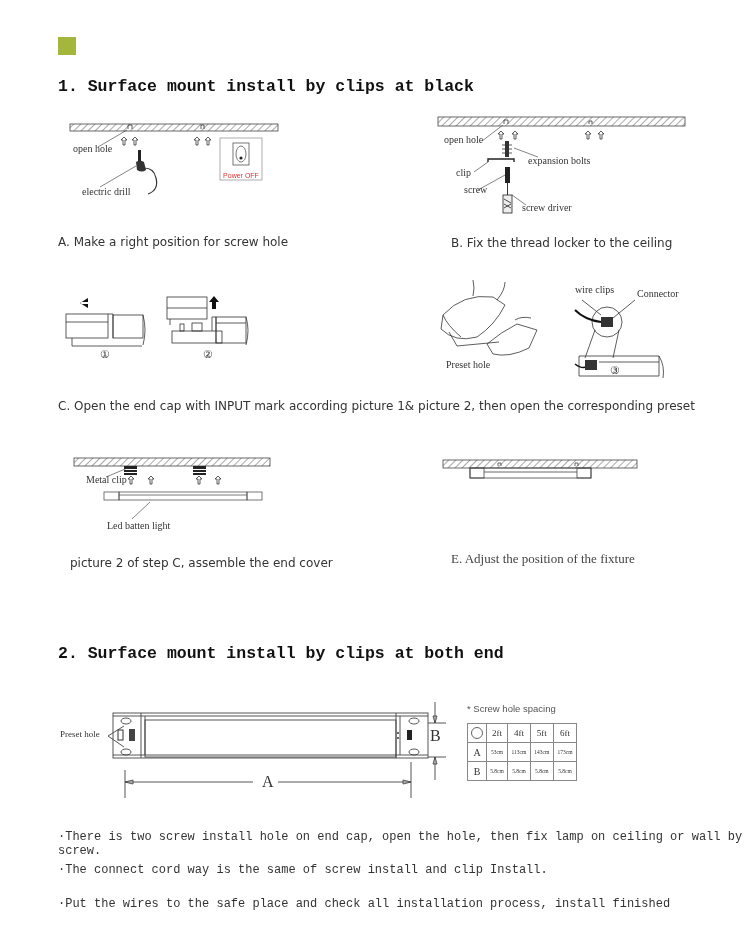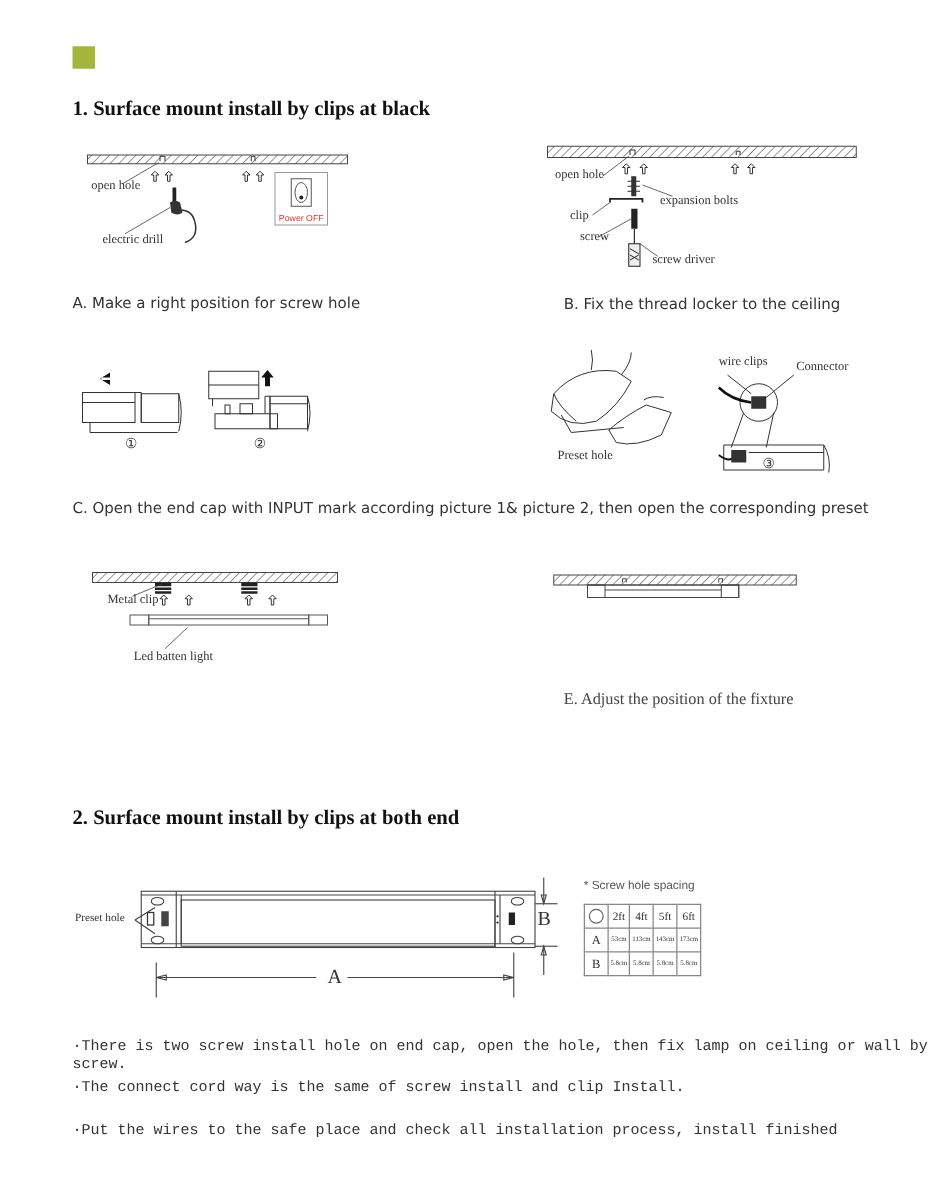--- a/index.html
+++ b/index.html
@@ -2,21 +2,21 @@
 <html><head>
 <meta charset="utf-8">
 <style>
   html, body { margin:0; padding:0; background:#ffffff; }
   body { width:750px; height:948px; position:relative; overflow:hidden;
          font-family:"DejaVu Sans", "Liberation Sans", sans-serif; color:#222; }
   .abs { position:absolute; }
   .title { left:58px; top:33px; display:flex; align-items:center; }
   .title .sq { width:18px; height:18px; background:#a4b73c; margin-right:10px; margin-top:4px; }
   .title .txt { font-family:"Liberation Sans", sans-serif; font-weight:bold; font-size:28px; color:#a4b73c; letter-spacing:0.2px; }
-  .h2 { font-family:Liberation Serif, serif; font-weight:bold; font-size:16.5px; color:#111; }
+  .h2 { font-family:Liberation Mono, monospace; font-weight:bold; font-size:16.5px; color:#111; }
   .cap { font-family:"DejaVu Sans", sans-serif; font-size:12px; color:#333; }
   .serifcap { font-family:"Liberation Serif", serif; font-size:13px; color:#444; }
   .small-serif { font-family:"Liberation Serif", serif; font-size:10px; color:#333; }
   svg { position:absolute; overflow:visible; }
   .note { font-family:Liberation Mono, monospace; font-size:12px; color:#333; }
   table.spacing { border-collapse:collapse; font-family:"Liberation Serif", serif; color:#333; }
   table.spacing td { border:1px solid #888; text-align:center; padding:0; height:18px; }
   .tbl-head td { font-size:9px; }
   .tbl-row td { font-size:5.5px; }
   .tbl-row td.rowlabel { font-size:10px; }
@@ -189,20 +189,21 @@
       <rect x="45" y="37" width="128" height="8"></rect>
       <rect x="30" y="37" width="15" height="8"></rect>
       <rect x="173" y="37" width="15" height="8"></rect>
       <line x1="45" y1="40" x2="173" y2="40"></line>
     </g>
     <line x1="58" y1="64" x2="76" y2="47" stroke="#333" stroke-width="0.6"></line>
   </svg>
   <div class="abs small-serif" style="left:86px;top:474px;">Metal clip</div>
   <div class="abs small-serif" style="left:107px;top:520px;">Led batten light</div>
   <div class="abs cap" style="left:58px;top:555px;line-height:17px;">
+    <div style="padding-left:12px;">picture 2 of step C, assemble the end cover</div>
   </div>
 </div>
 
 <div>
   <svg style="left:443px;top:458px;" width="200" height="30">
     <rect x="0" y="2" width="194" height="8" fill="url(#hatch)" stroke="#444" stroke-width="0.8"></rect>
     <g fill="none" stroke="#444" stroke-width="0.8">
       <path d="M55 8 v-3 h3 v3"></path>
         <path d="M132 8 v-3 h3 v3"></path>
       <rect x="27" y="10" width="121" height="10"></rect>
@@ -253,21 +254,21 @@
     <rect x="21" y="29" width="6" height="12" fill="#444"></rect>
     <rect x="299" y="30" width="5" height="10" fill="#222"></rect>
     <circle cx="290" cy="33" r="0.9" fill="#222"></circle>
       <circle cx="290" cy="38" r="0.9" fill="#222"></circle>
   </svg>
   <div class="abs small-serif" style="left:60px;top:729px;font-size:9px;">Preset hole</div>
   <div class="abs" style="left:262px;top:773px;font-family:'Liberation Serif',serif;font-size:16px;color:#333;">A</div>
   <div class="abs" style="left:430px;top:727px;font-family:'Liberation Serif',serif;font-size:16px;color:#333;">B</div>
 
   <div class="abs" style="left:467px;top:703px;font-family:'Liberation Sans',sans-serif;font-size:9.5px;color:#555;">* Screw hole spacing</div>
-  <table class="abs spacing" style="left:467px;top:723px;width:94px;">
+  <table class="abs spacing" style="left:467px;top:723px;width:110px;">
     <tbody>
         <tr class="tbl-head">
       <td style="width:18px;"><span style="display:inline-block;width:10px;height:10px;border:1px solid #666;border-radius:50%;vertical-align:middle;"></span></td>
       <td>2ft</td>
       <td>4ft</td>
       <td>5ft</td>
       <td>6ft</td>
     </tr>
     <tr class="tbl-row">
       <td class="rowlabel">A</td>

